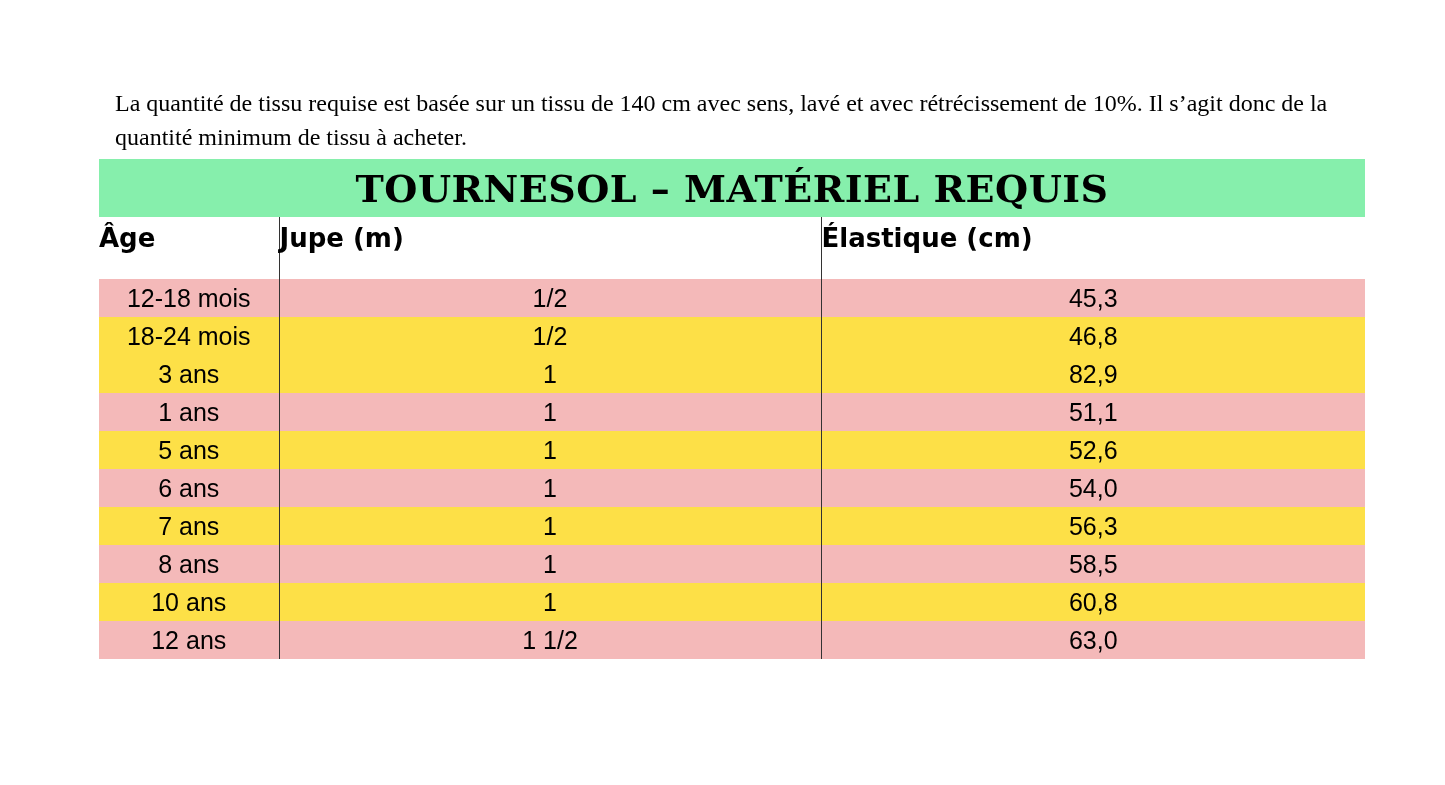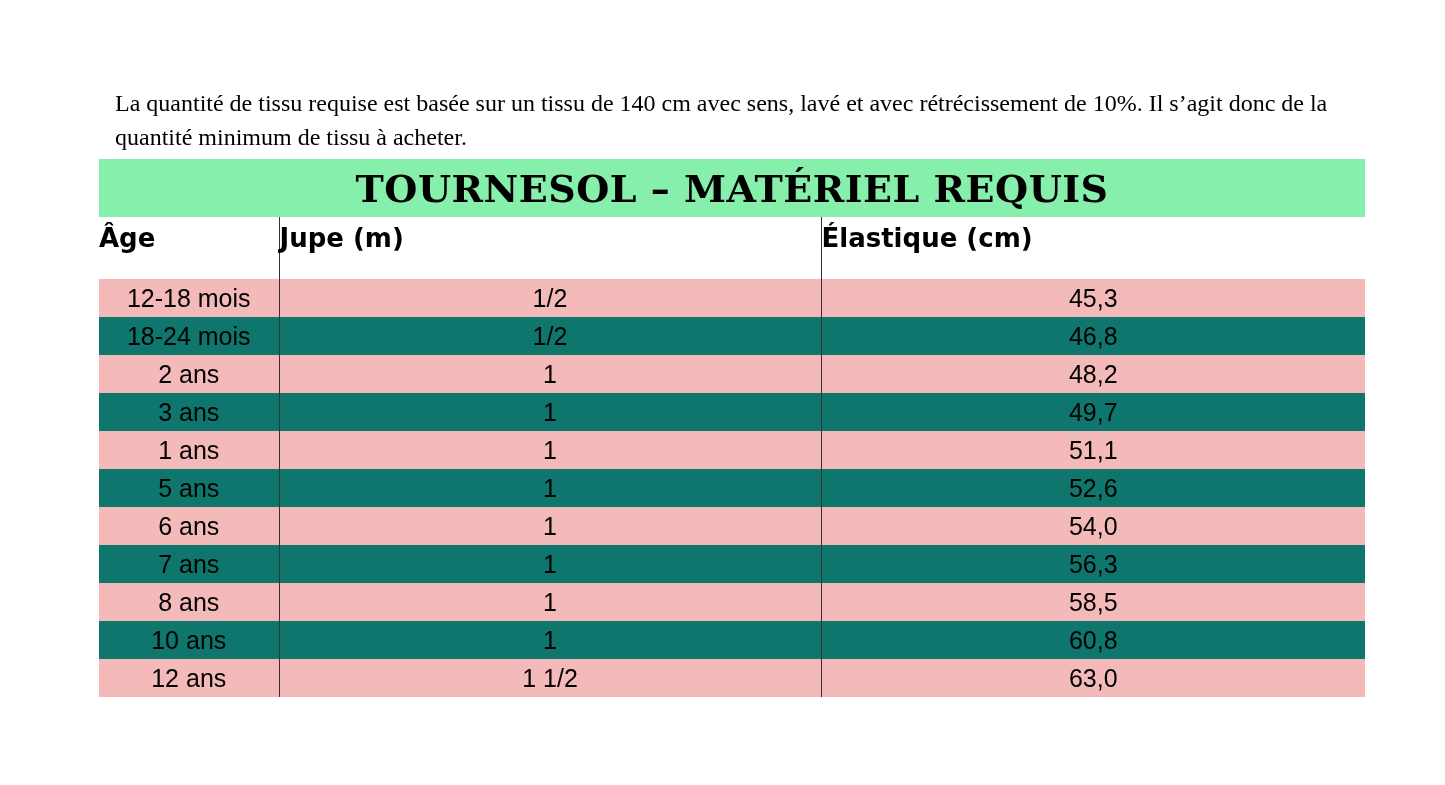--- a/index.html
+++ b/index.html
@@ -20,21 +20,21 @@
     height:56px; padding:0; vertical-align:top; padding-top:6px;
     font-family:"DejaVu Sans", sans-serif; font-weight:bold; font-size:26px; color:#000;
     text-align:left;
   }
   td {
     height:38px; padding:0; text-align:center;
     font-family:"Liberation Sans", sans-serif; font-size:25px; color:#000;
   }
   .bl { border-left:1.5px solid #333; }
   tr.pink td { background:#f4b9b9; }
-  tr.white td { background:#0f766e; }
+  tr.white td { background:#fde047; }
 </style>
 </head>
 <body>
 
 <p class="intro">La quantité de tissu requise est basée sur un tissu de 140 cm avec sens, lavé et avec rétrécissement de 10%. Il s’agit donc de la quantité minimum de tissu à acheter.</p>
 
 <div class="tbl-wrap">
   <div class="title-bar">TOURNESOL – MATÉRIEL REQUIS</div>
   <table>
     <colgroup>
@@ -53,29 +53,24 @@
         <tr class="pink">
           <td>12-18 mois</td>
           <td class="bl">1/2</td>
           <td class="bl">45,3</td>
         </tr>
         <tr class="white">
           <td>18-24 mois</td>
           <td class="bl">1/2</td>
           <td class="bl">46,8</td>
         </tr>
-        <tr class="pink">
-          <td>2 ans</td>
-          <td class="bl">1</td>
-          <td class="bl">48,2</td>
-        </tr>
         <tr class="white">
           <td>3 ans</td>
           <td class="bl">1</td>
-          <td class="bl">49,7</td>
+          <td class="bl">82,9</td>
         </tr>
         <tr class="pink">
           <td>1 ans</td>
           <td class="bl">1</td>
           <td class="bl">51,1</td>
         </tr>
         <tr class="white">
           <td>5 ans</td>
           <td class="bl">1</td>
           <td class="bl">52,6</td>

